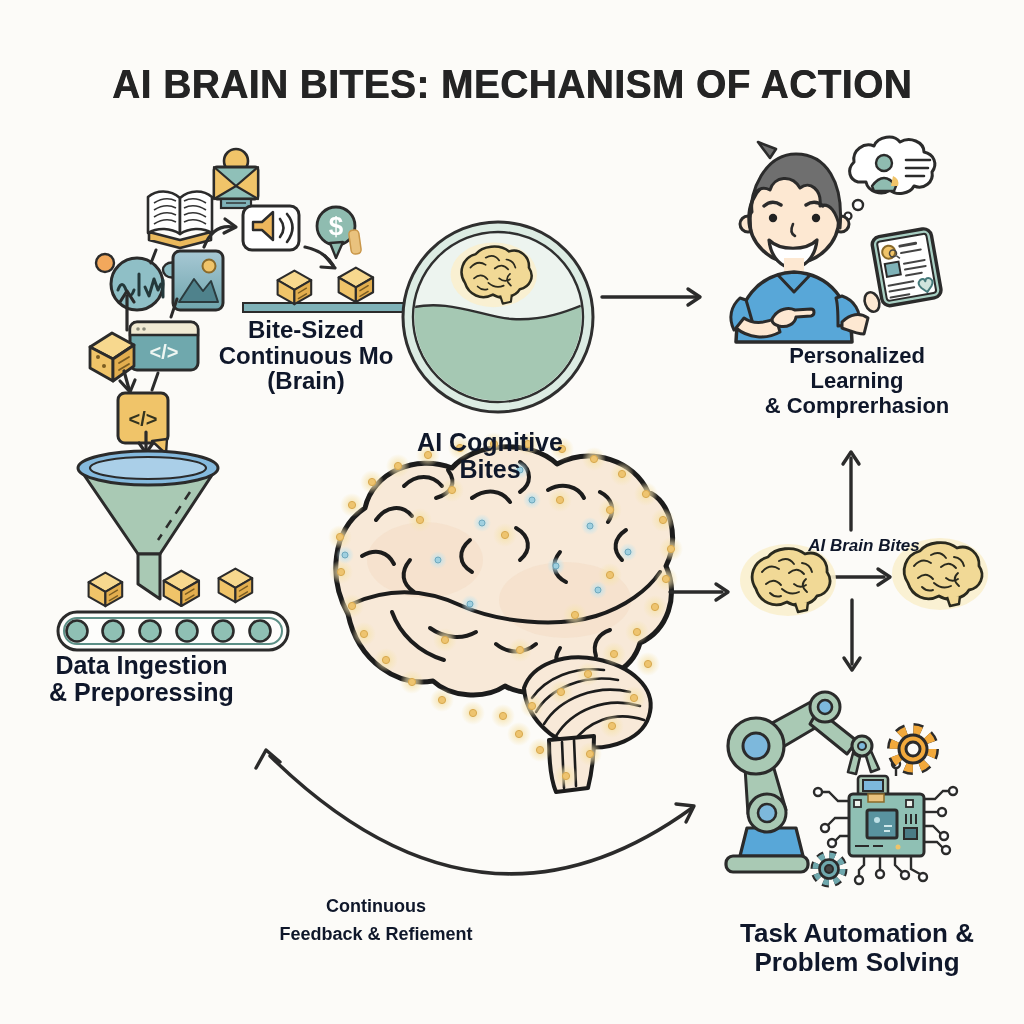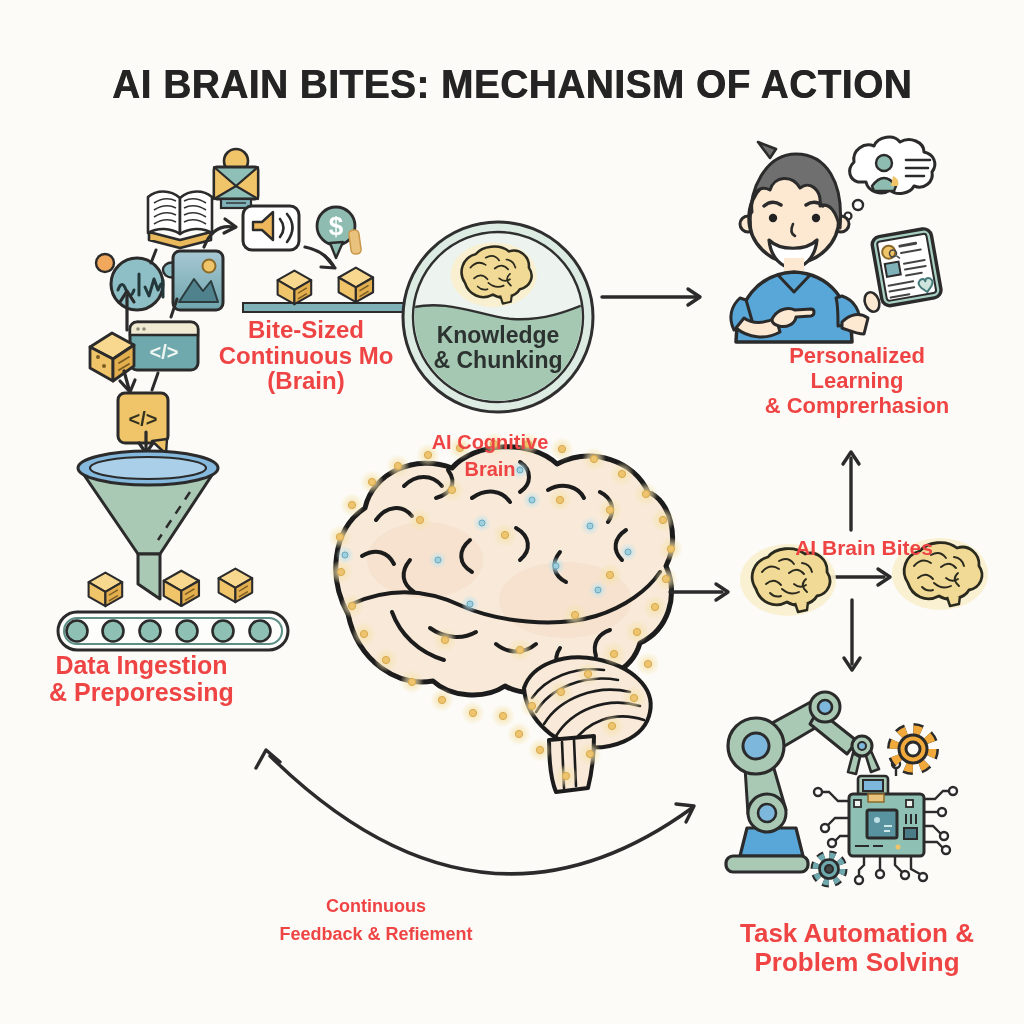--- a/index.html
+++ b/index.html
@@ -2,21 +2,21 @@
 <html><head>
 <meta charset="utf-8">
 <style>
   html,body{margin:0;padding:0;background:#e8e8e8;}
   .canvas{position:relative;width:1024px;height:1024px;background:#fcfbf8;
     font-family:"Liberation Sans",sans-serif;overflow:hidden;margin:0 auto;}
   .canvas svg{position:absolute;left:0;top:0;width:1024px;height:1024px;}
   .title{position:absolute;left:0;top:62px;width:1024px;text-align:center;
     font-size:40px;font-weight:800;letter-spacing:.5px;color:#242424;
     text-shadow:.7px 0 0 #242424;transform:scaleX(.97);transform-origin:center;}
-  .lbl{position:absolute;text-align:center;font-weight:700;color:#ef4444;}
+  .lbl{position:absolute;text-align:center;font-weight:700;color:#0f172a;}
   .lbl div{display:block;}
   svg text{font-family:"Liberation Sans",sans-serif;font-weight:bold;}
 </style>
 </head>
 <body>
 
 <div class="canvas">
 <svg viewBox="0 0 1024 1024">
   <defs>
     <radialGradient id="gy">
@@ -496,42 +496,38 @@
 </svg>
 
 <div class="title">AI BRAIN BITES: MECHANISM OF ACTION</div>
 
 <div class="lbl" style="left:186px;top:317px;width:240px;font-size:24px;line-height:25.5px;">
   <div>Bite-Sized</div>
   <div>Continuous Mo</div>
   <div>(Brain)</div>
 </div>
 
-<div class="lbl" style="left:413px;top:323px;width:170px;font-size:23px;line-height:24.5px;color:#2c3230;">
-  <div>Knowledge</div>
-  <div>&amp; Chunking</div>
-</div>
-
-<div class="lbl" style="left:380px;top:429px;width:220px;font-size:20px;line-height:27px;">
+
+<div class="lbl" style="left:380px;top:429px;width:220px;font-size:25px;line-height:27px;">
   <div>AI Cognitive</div>
-  <div>Brain</div>
+  <div>Bites</div>
 </div>
 
 <div class="lbl" style="left:14px;top:652px;width:255px;font-size:25px;line-height:27px;">
   <div>Data Ingestion</div>
   <div>&amp; Preporessing</div>
 </div>
 
 <div class="lbl" style="left:733px;top:343px;width:248px;font-size:22px;line-height:25px;">
   <div>Personalized</div>
   <div>Learning</div>
   <div>&amp; Comprerhasion</div>
 </div>
 
-<div class="lbl" style="left:789px;top:536px;width:150px;font-size:21px;">AI Brain Bites</div>
+<div class="lbl" style="left:789px;top:536px;width:150px;font-size:17px;font-style:italic;">AI Brain Bites</div>
 
 <div class="lbl" style="left:712px;top:892px;width:290px;font-size:26px;line-height:28.5px;margin-top:27px;">
   <div>Task Automation &amp;</div>
   <div>Problem Solving</div>
 </div>
 
 <div class="lbl" style="left:226px;top:893px;width:300px;font-size:18px;line-height:27.5px;">
   <div>Continuous</div>
   <div>Feedback &amp; Refiement</div>
 </div>

